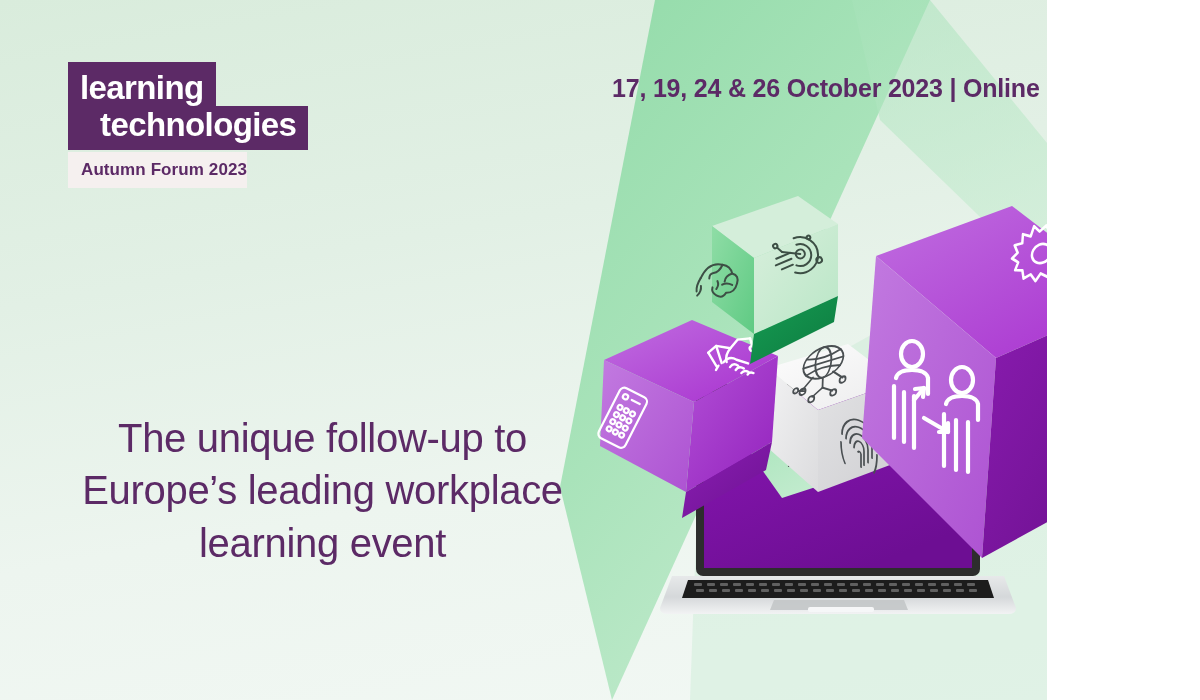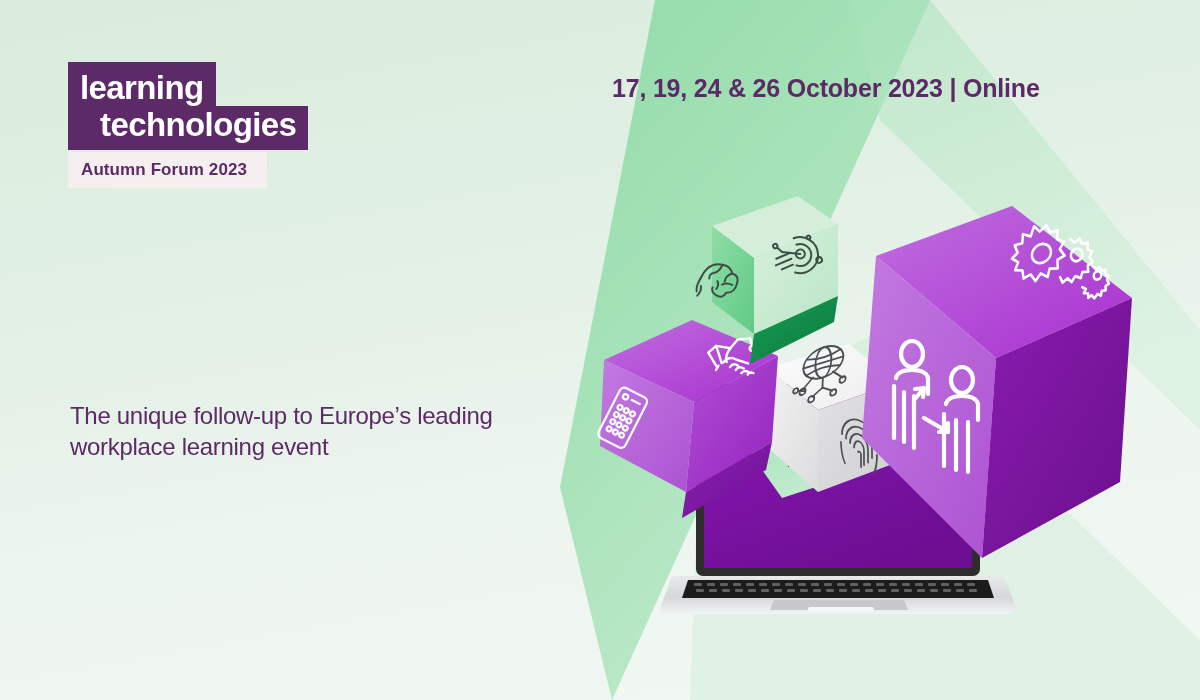--- a/index.html
+++ b/index.html
@@ -4,24 +4,25 @@
 <style>
   * { margin:0; padding:0; box-sizing:border-box; }
   html, body { width:1200px; height:700px; overflow:hidden; }
   body {
     font-family: "Liberation Sans", sans-serif;
     background:#ffffff;
   }
 
   #banner {
     position:relative;
-    width:1200px;
+    width:1047px;
     height:700px;
     overflow:hidden;
     background: linear-gradient(170deg, #d9ecdc 0%, #e2f0e5 35%, #edf5ef 65%, #f2f8f4 100%);
+    text-align: center;
   }
 
   
   .bg-svg { position:absolute; inset:0; width:1200px; height:700px; }
 
   
   .logo {
     position:absolute;
     left:68px; top:62px;
     width:232px;
@@ -38,21 +39,21 @@
     width:max-content;
   }
   .logo-l1 { padding-bottom:2px; }
   .logo-l2 { padding-top:2px; padding-bottom:9px;padding-left:32px; }
   .logo-sub {
     background:#f5f0ef;
     color:#5c2a66;
     font-weight:700;
     font-size:17px;
     letter-spacing:0.1px;
-    padding:8px 20px 8px 13px;
+    padding:8px 0 8px 13px;
     display:block;
     width:max-content;
     margin-top:2px;
   }
 
   
   .date-line {
     position:absolute;
     left:612px; top:74px;
     font-size:25px;
@@ -67,23 +68,23 @@
     position:absolute;
     left:70px; top:322px;
     font-size:45px;
     font-weight:700;
     letter-spacing:-0.7px;
     color:#bb4cd8;
     white-space:nowrap;
   }
   .subhead {
     position:absolute;
-    left:70px; top:400px;
+    left:70px; top:412px;
     width:505px;
-    font-size:24px;
+    font-size:40px;
     font-weight:400;
     line-height:1.31;
     letter-spacing:-0.3px;
     color:#5c2a66;
   }
 
   
   .art { position:absolute; left:560px; top:170px; width:640px; height:460px; }
 </style>
 </head>

